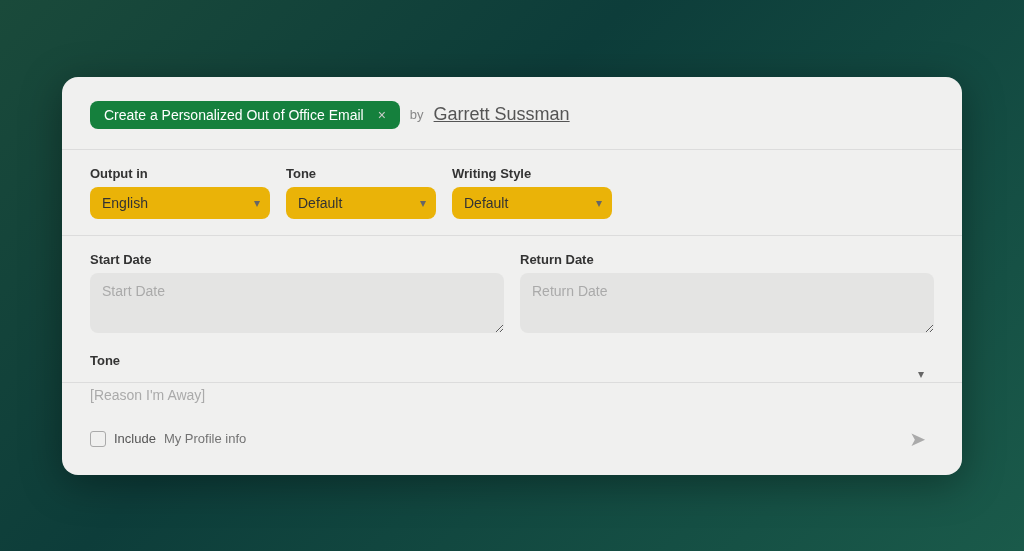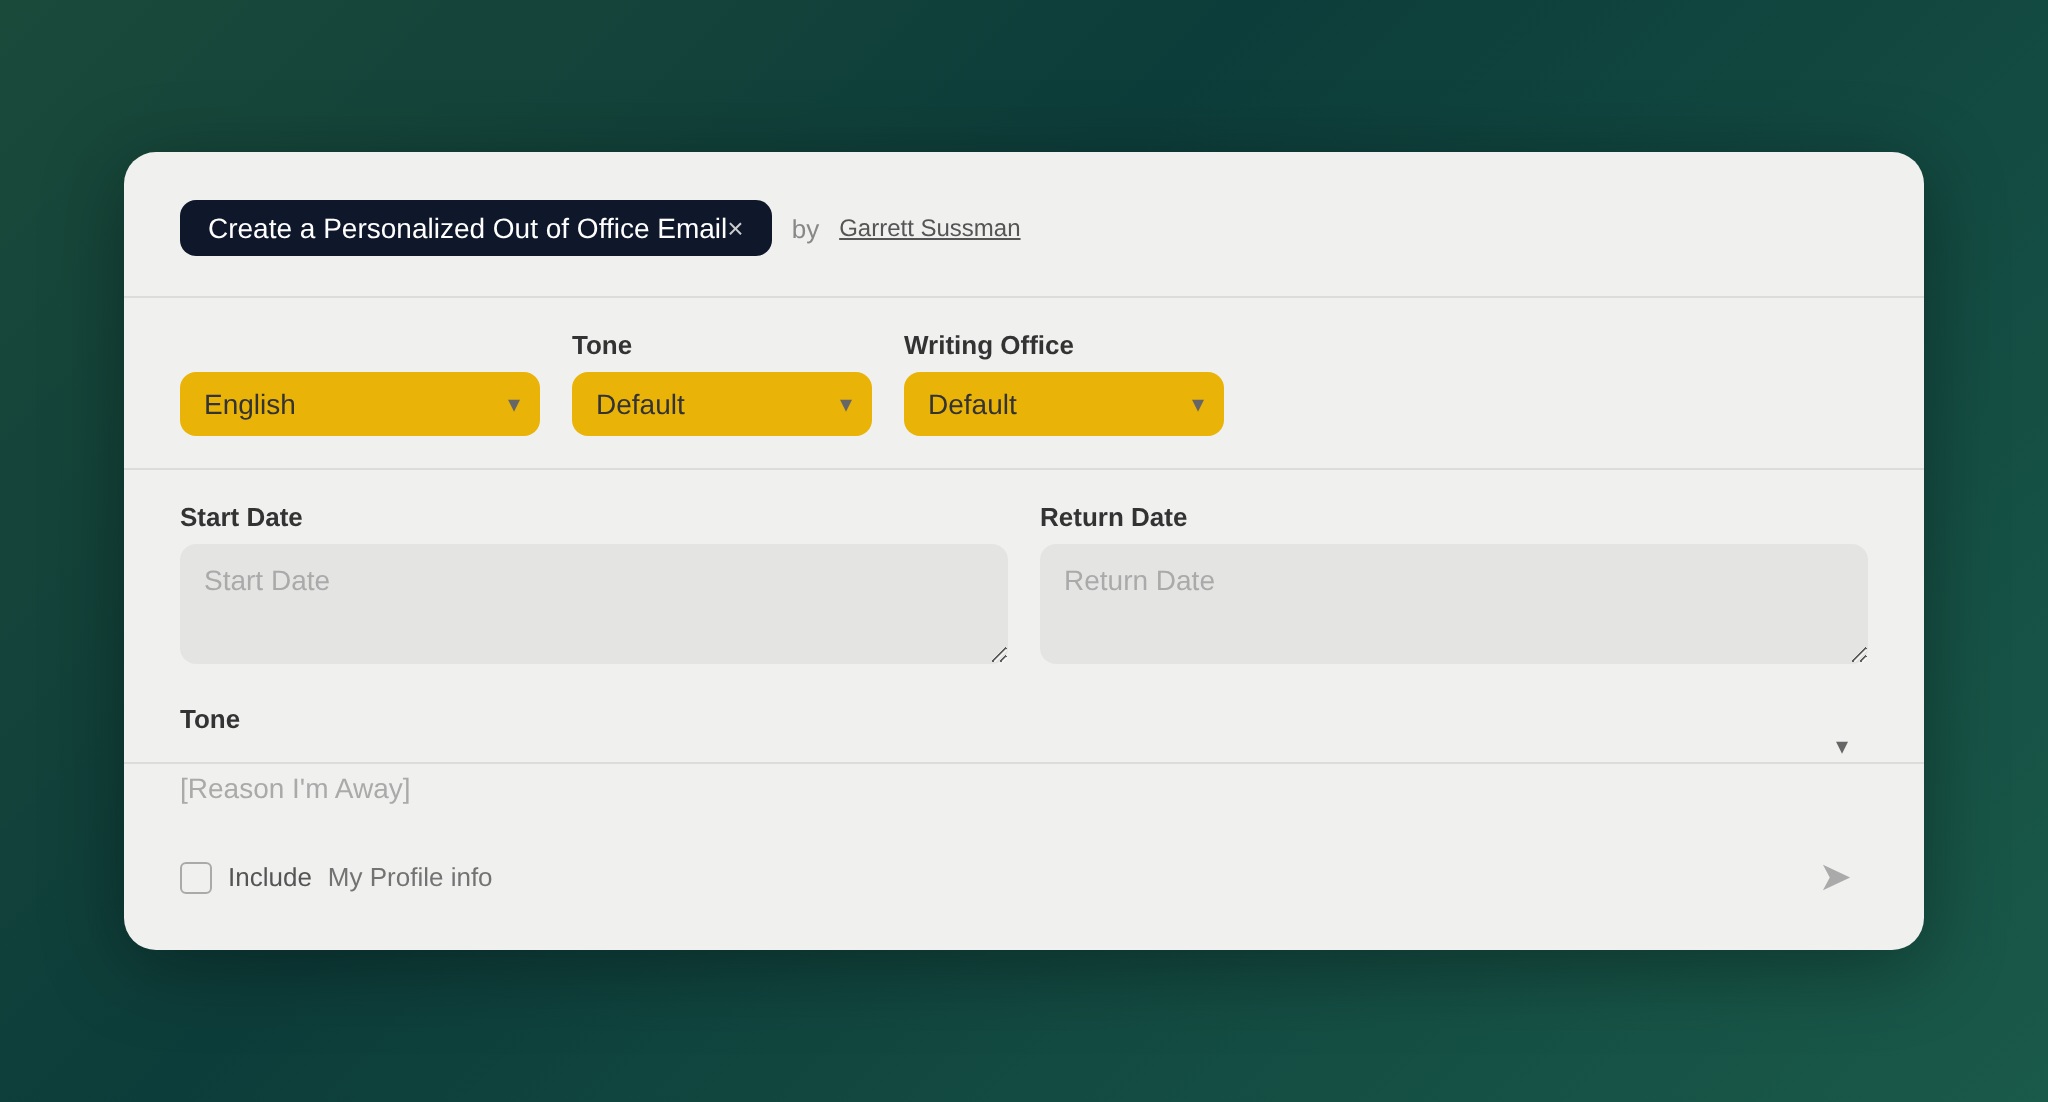--- a/index.html
+++ b/index.html
@@ -27,46 +27,46 @@
     }
 
     .card-header {
       display: flex;
       align-items: center;
       gap: 10px;
       margin-bottom: 20px;
     }
 
     .title-pill {
-      background: #0f172a;
+      background: #15803d;
       color: #ffffff;
       border-radius: 8px;
       padding: 6px 14px;
       font-size: 14px;
       font-weight: 500;
       display: flex;
       align-items: center;
-      gap: 0;
+      gap: 14px;
     }
 
     .close-icon {
       color: #ccc;
       cursor: pointer;
       font-size: 14px;
       line-height: 1;
     }
 
     .by-text {
       color: #888;
       font-size: 13px;
     }
 
     .author-link {
       color: #555;
-      font-size: 12px;
+      font-size: 18px;
       text-decoration: underline;
       cursor: pointer;
     }
 
     .divider {
       border: none;
       border-top: 1px solid #dcdcdc;
       margin: 0 -28px;
     }
 
@@ -215,20 +215,21 @@
     <span class="by-text">by</span>
     <span class="author-link">Garrett Sussman</span>
   </div>
 
   <hr class="divider">
 
   <div class="section">
     <div class="row">
 
       <div class="field-group">
+        <label class="field-label">Output in</label>
         <div class="select-wrapper">
           <select class="select-field lang">
             <option>English</option>
             <option>French</option>
             <option>Spanish</option>
           </select>
           <span class="chevron-icon">▾</span>
         </div>
       </div>
 
@@ -238,21 +239,21 @@
           <select class="select-field tone-sm">
             <option>Default</option>
             <option>Formal</option>
             <option>Casual</option>
           </select>
           <span class="chevron-icon">▾</span>
         </div>
       </div>
 
       <div class="field-group">
-        <label class="field-label">Writing Office</label>
+        <label class="field-label">Writing Style</label>
         <div class="select-wrapper">
           <select class="select-field writing">
             <option>Default</option>
             <option>Formal</option>
             <option>Casual</option>
           </select>
           <span class="chevron-icon">▾</span>
         </div>
       </div>
 

